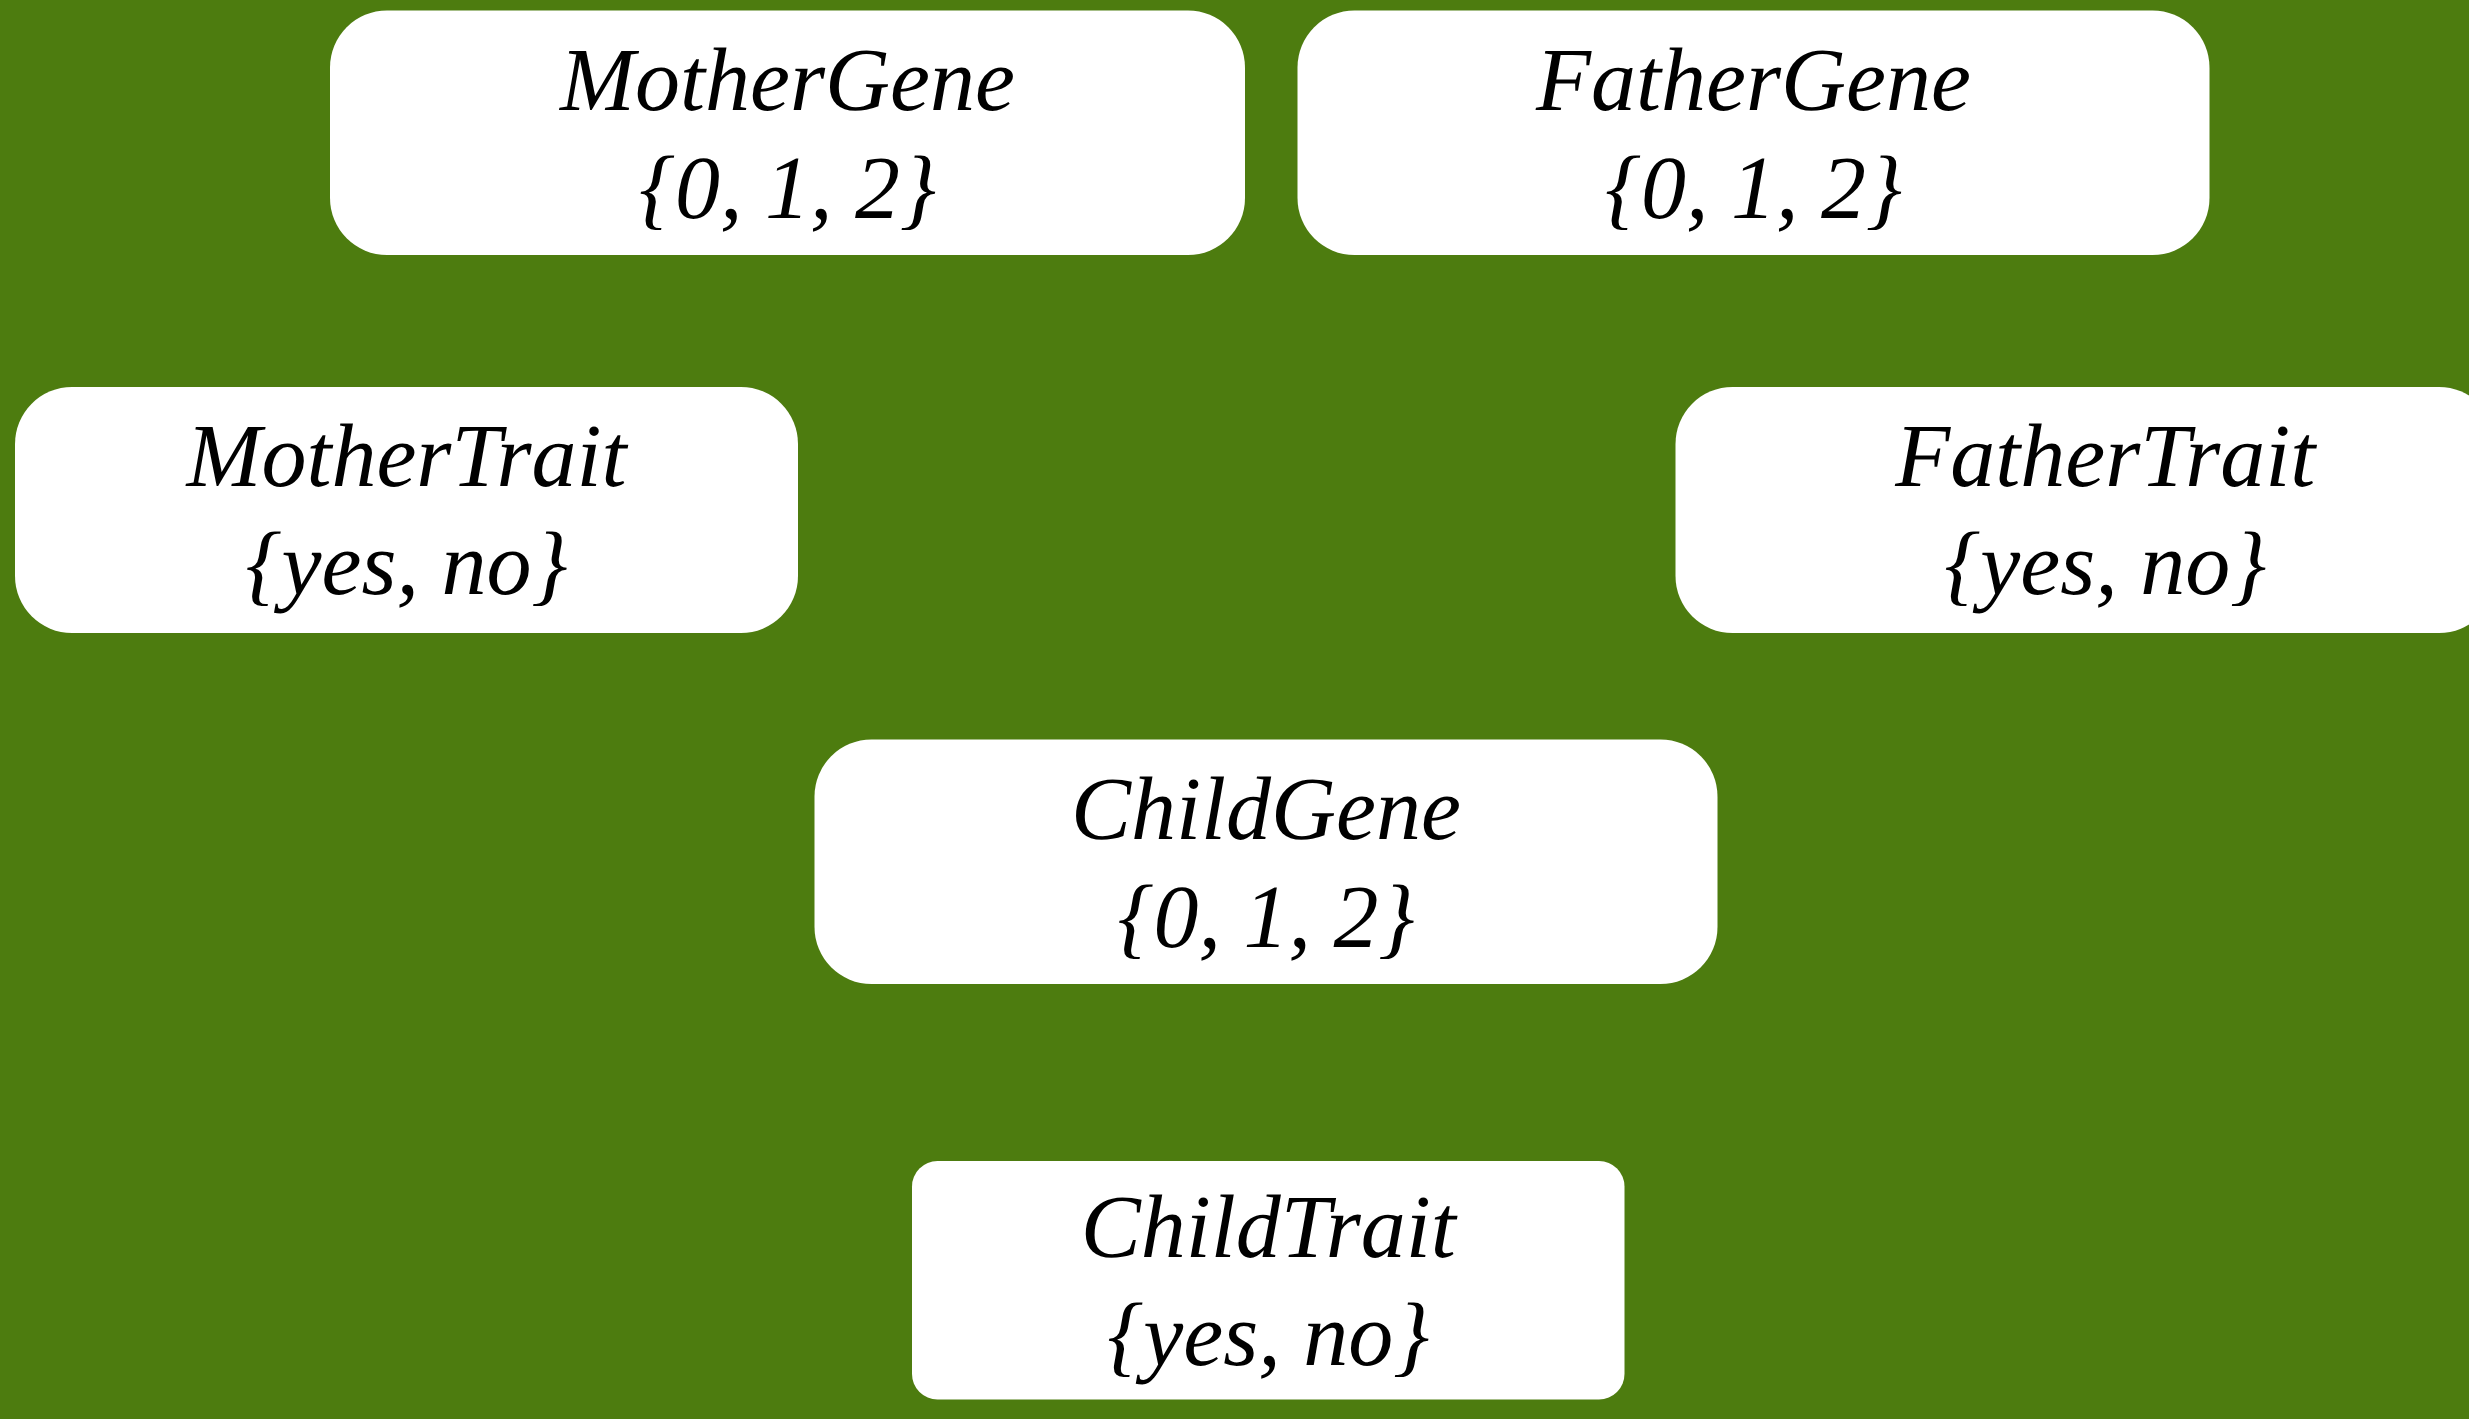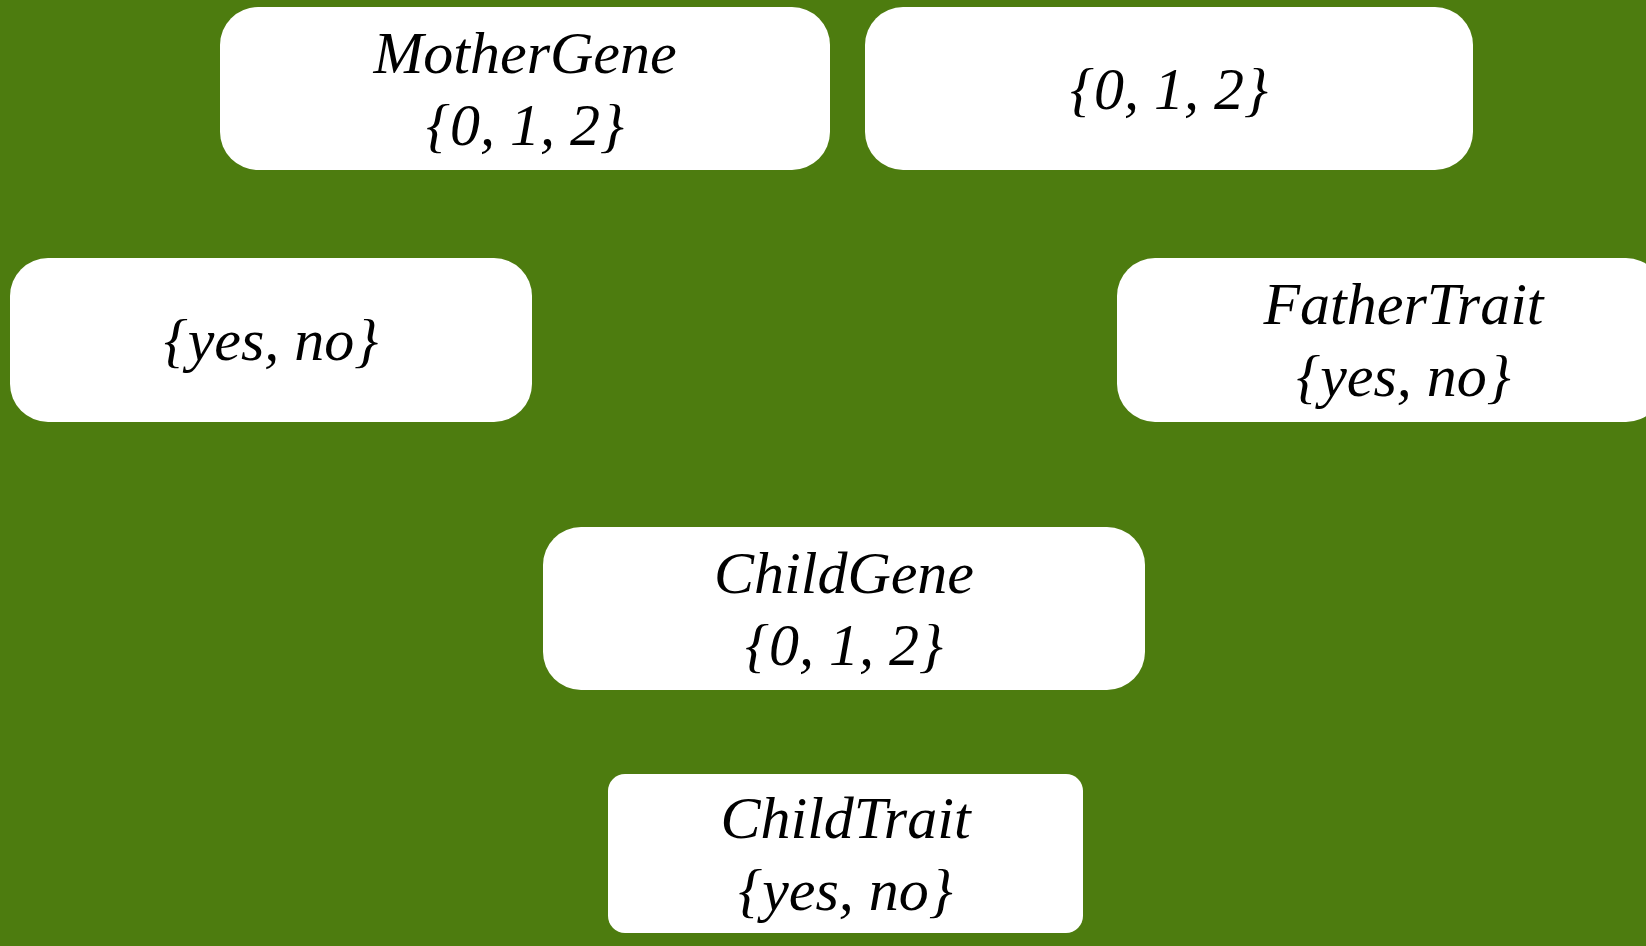--- a/index.html
+++ b/index.html
@@ -31,38 +31,40 @@
   .node-domain {
     font-size: 60px;
     line-height: 72px;
     white-space: nowrap;
   }
   
   #node-mother-gene  { left: 220px;  top: 7px;   width: 610px; height: 163px; }
   #node-father-gene  { left: 865px;  top: 7px;   width: 608px; height: 163px; }
   #node-mother-trait { left: 10px;   top: 258px; width: 522px; height: 164px; }
   #node-father-trait { left: 1117px; top: 258px; width: 521px; height: 164px; padding-left: 26px; }
-  #node-child-gene   { left: 543px;  top: 527px; width: 602px; height: 163px; }
+  #node-child-gene   { left: 543px;  top: 493px; width: 602px; height: 163px; }
   #node-child-trait  { left: 608px;  top: 774px; width: 475px; height: 159px; border-radius: 17px; }
 </style>
 </head>
 <body>
 
 <div class="canvas">
 
   <div class="node" id="node-mother-gene">
     <div class="node-name">MotherGene</div>
     <div class="node-domain">{0, 1, 2}</div>
   </div>
 
   <div class="node" id="node-father-gene">
+    <div class="node-name">FatherGene</div>
     <div class="node-domain">{0, 1, 2}</div>
   </div>
 
   <div class="node" id="node-mother-trait">
+    <div class="node-name">MotherTrait</div>
     <div class="node-domain">{yes, no}</div>
   </div>
 
   <div class="node" id="node-father-trait">
     <div class="node-name">FatherTrait</div>
     <div class="node-domain">{yes, no}</div>
   </div>
 
   <div class="node" id="node-child-gene">
     <div class="node-name">ChildGene</div>

